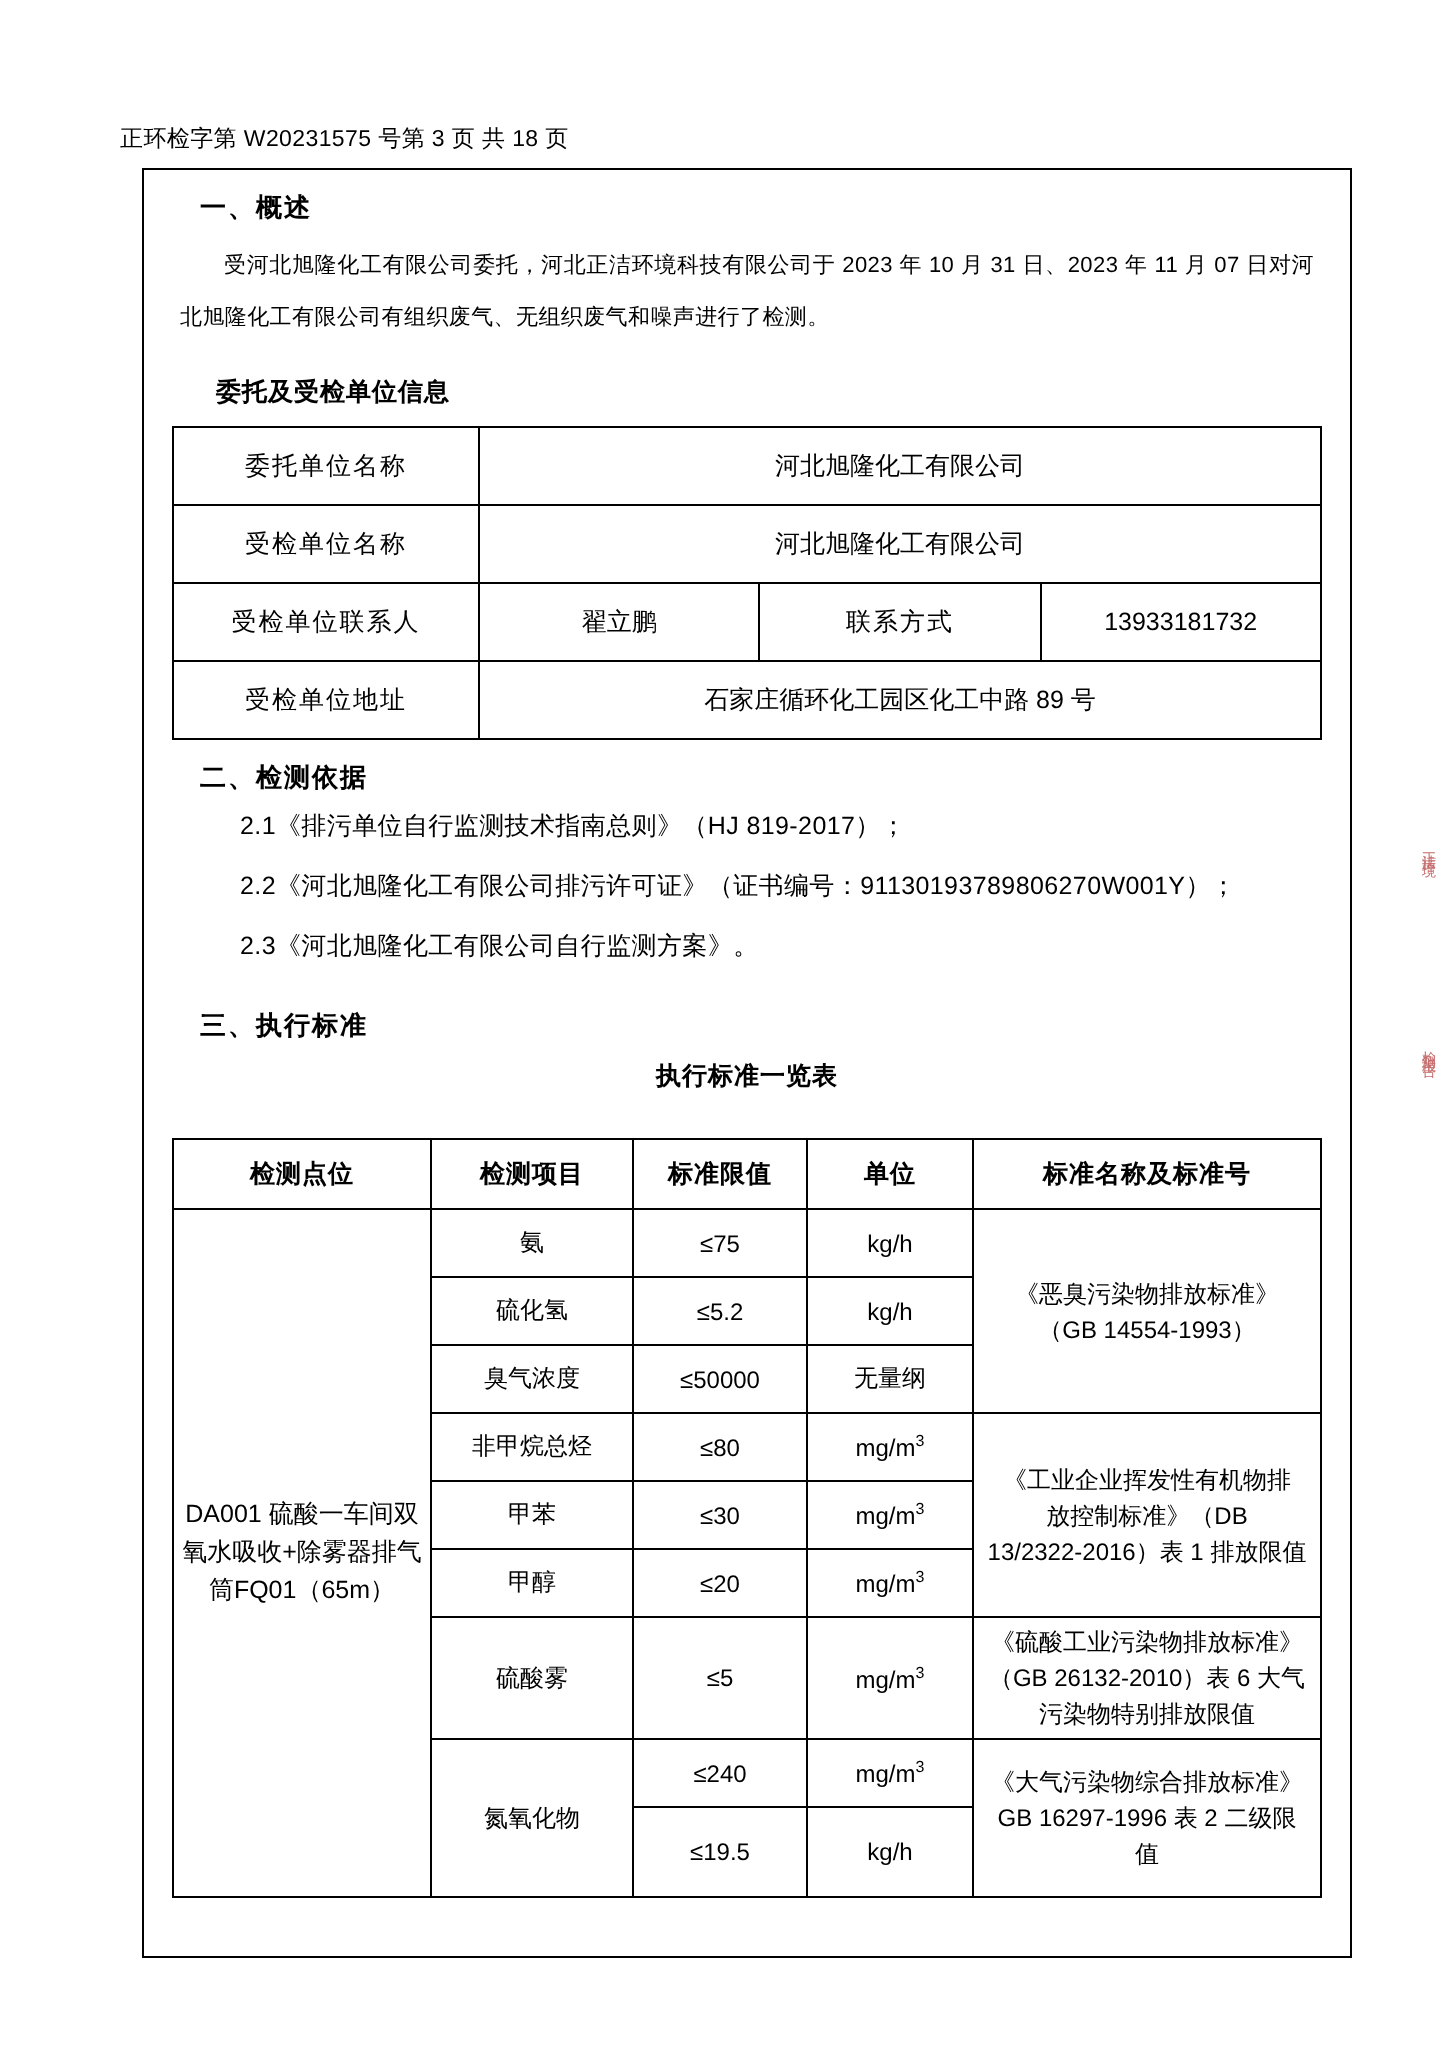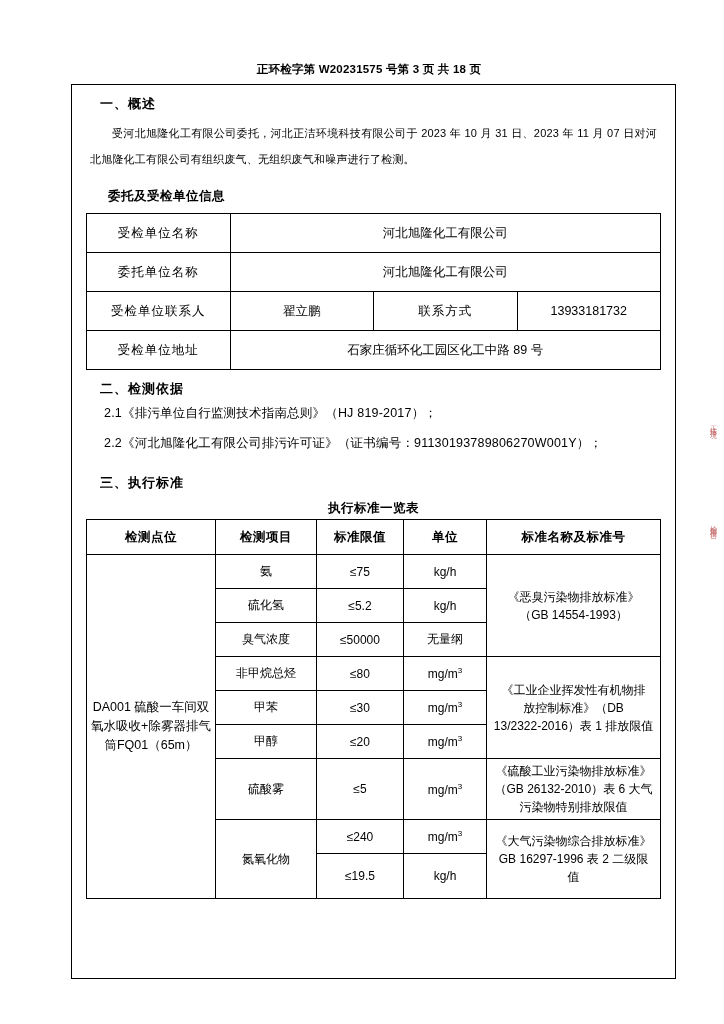--- a/index.html
+++ b/index.html
@@ -21,23 +21,23 @@
     height: 1024px;
     box-sizing: border-box;
   }
   
   .header {
     position: absolute;
     top: 62px;
     left: 60px;
     right: 46px;
     display: flex;
-    justify-content: center;
+    justify-content: flex-start;
     font-size: 11.5px;
-    font-weight: bold;
+    font-weight: normal;
     letter-spacing: 0.2px;
   }
   
   .frame {
     position: absolute;
     top: 84px;
     left: 71px;
     width: 605px;
     height: 895px;
     border: 1px solid #000;
@@ -85,33 +85,33 @@
     letter-spacing: 1px;
   }
   .two-line {
     line-height: 16px;
     font-size: 12px;
   }
   
   .basis {
     font-size: 12.5px;
     line-height: 30px;
-    margin-left: 32px;
+    margin-left: 48px;
     letter-spacing: 0.2px;
   }
   .std-caption {
     text-align: center;
     font-size: 12.5px;
     font-weight: bold;
     margin-top: 8px;
     letter-spacing: 0.5px;
   }
   .t-std {
     width: 575px;
-    margin: 2px auto 0 auto;
+    margin: 22px auto 0 auto;
     font-size: 12px;
   }
   .t-std th, .t-std td {
     border: 1px solid #000;
     text-align: center;
     vertical-align: middle;
     padding: 2px 3px;
   }
   .t-std th {
     height: 30px;
@@ -157,43 +157,44 @@
 
     <div class="sec-title">一、概述</div>
 
     <div class="para">受河北旭隆化工有限公司委托，河北正洁环境科技有限公司于 2023 年 10 月 31 日、2023 年 11 月 07 日对河北旭隆化工有限公司有组织废气、无组织废气和噪声进行了检测。</div>
 
     <div class="sub-title">委托及受检单位信息</div>
 
     <table class="t-info">
       <tbody>
           <tr>
+        <td class="lbl" style="width:146px">委托单位名称</td>
+        <td colspan="3">河北旭隆化工有限公司</td>
+      </tr>
+      <tr>
         <td class="lbl">受检单位名称</td>
-        <td colspan="3">河北旭隆化工有限公司</td>
-      </tr>
-      <tr>
-        <td class="lbl" style="width:146px">委托单位名称</td>
         <td colspan="3">河北旭隆化工有限公司</td>
       </tr>
       <tr>
         <td class="lbl">受检单位联系人</td>
         <td style="width:159px">翟立鹏</td>
         <td class="lbl" style="width:126px">联系方式</td>
         <td>13933181732</td>
       </tr>
       <tr>
         <td class="lbl">受检单位地址</td>
         <td colspan="3">石家庄循环化工园区化工中路 89 号</td>
       </tr>
     </tbody>
       </table>
 
     <div class="sec-title" style="">二、检测依据</div>
     <div class="basis">2.1《排污单位自行监测技术指南总则》（HJ 819-2017）；</div>
     <div class="basis">2.2《河北旭隆化工有限公司排污许可证》（证书编号：91130193789806270W001Y）；</div>
+    <div class="basis">2.3《河北旭隆化工有限公司自行监测方案》。</div>
 
     <div class="sec-title" style="margin-top:16px">三、执行标准</div>
 
     <div class="std-caption">执行标准一览表</div>
 
     <table class="t-std">
       <tbody>
           <tr>
         <th style="width:122px">检测点位</th>
         <th style="width:94px">检测项目</th>

